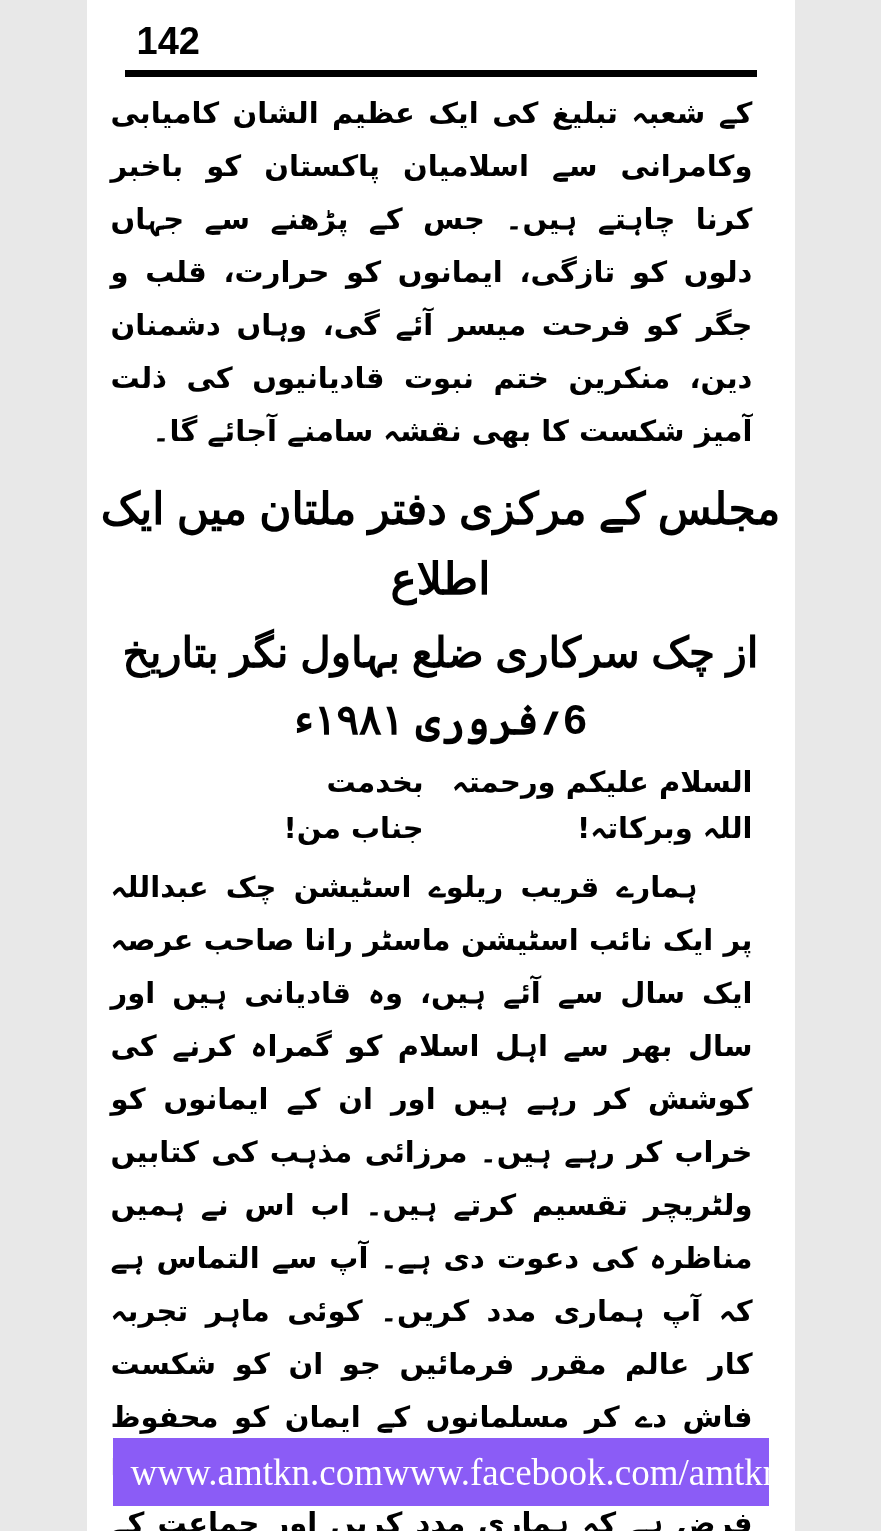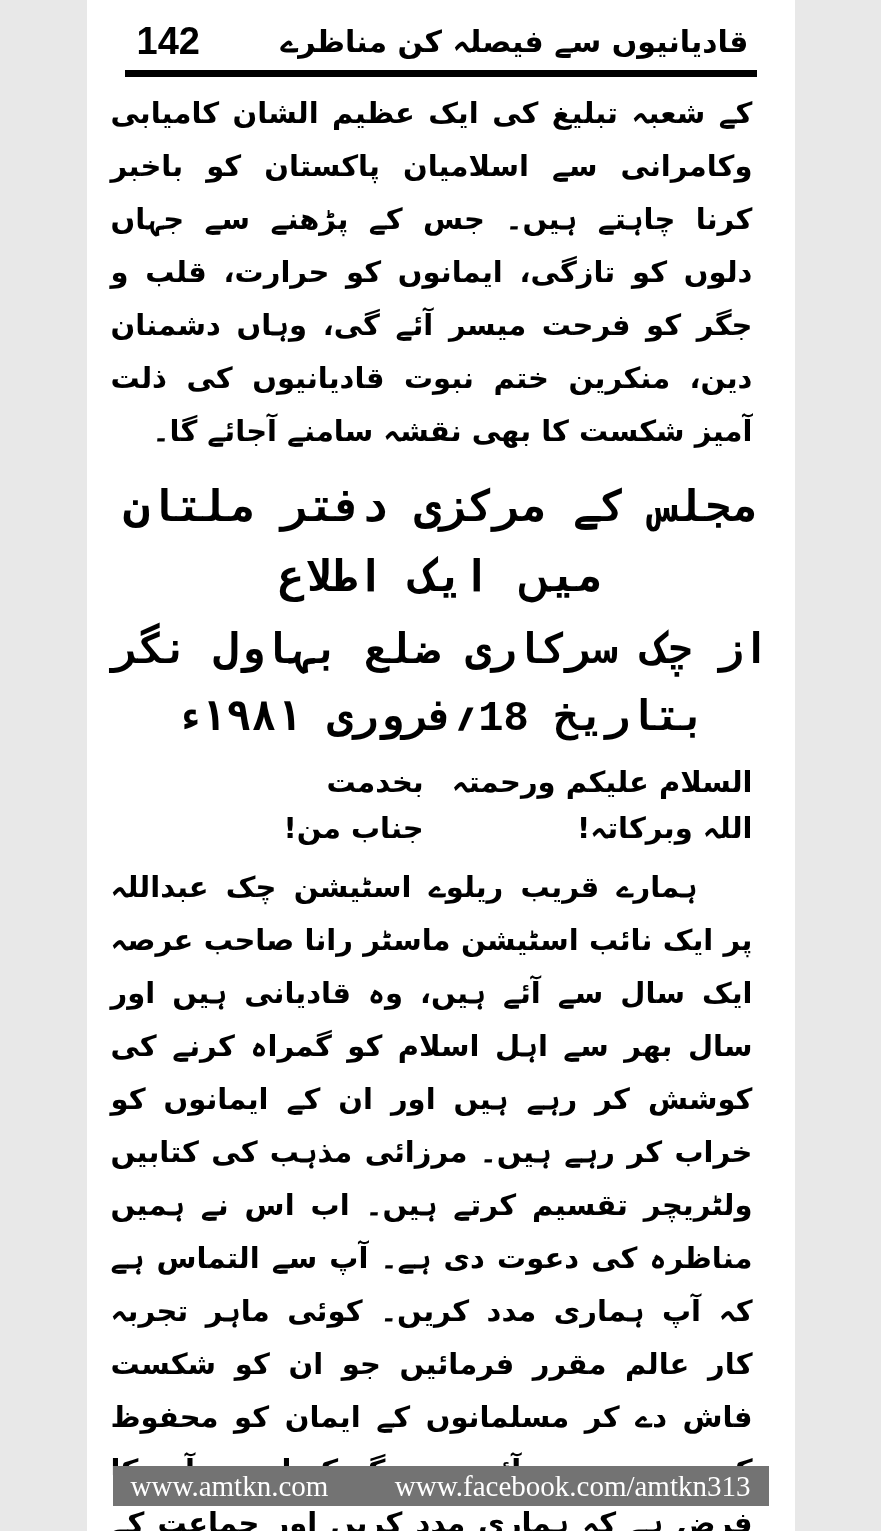--- a/index.html
+++ b/index.html
@@ -42,68 +42,67 @@
     font-weight:bold;
     font-size:29px;
     line-height:53px;
     margin:0;
     padding:10px 42px 0 24px;
   }
   .indent-first{text-indent:55px;}
   .center-heading{
     direction:rtl;
     text-align:center;
-    font-family:Liberation Mono, monospace;
+    font-family:Liberation Sans, sans-serif;
     font-weight:bold;
     margin:0;
   }
   .heading-1{font-size:44px;line-height:1.6;padding-top:16px;}
   .heading-2{font-size:42px;line-height:1.6;padding-top:4px;}
   .salutation{
     direction:rtl;
     display:flex;
     justify-content:space-between;
     padding:6px 42px 0 170px;
     font-family:"DejaVu Sans",sans-serif;
     font-weight:bold;
     font-size:29px;
     line-height:46px;
   }
   .footer-bar{
     position:absolute;
     left:26px;right:26px;bottom:25px;
     height:40px;
-    background:#737373;
+    background:#8b5cf6;
     color:#ffffff;
     display:flex;
     justify-content:space-between;
     align-items:center;
-    padding:0 18px;
+    padding:14px 18px;
     font-family:"Liberation Serif",serif;
-    font-size:29px;
+    font-size:37px;
   }
   .footer-url{direction:ltr;white-space:nowrap;}
 </style>
 </head>
 <body>
 
 <div class="page">
 
   <div class="header">
     <div class="page-number">142</div>
-    <div class="book-title">قادیانیوں سے فیصلہ کن مناظرے</div>
   </div>
 
   <div class="header-rule"></div>
 
   <p class="body-text">کے شعبہ تبلیغ کی ایک عظیم الشان کامیابی وکامرانی سے اسلامیان پاکستان کو باخبر کرنا چاہتے ہیں۔ جس کے پڑھنے سے جہاں دلوں کو تازگی، ایمانوں کو حرارت، قلب و جگر کو فرحت میسر آئے گی، وہاں دشمنان دین، منکرین ختم نبوت قادیانیوں کی ذلت آمیز شکست کا بھی نقشہ سامنے آجائے گا۔</p>
 
   <h2 class="center-heading heading-1">مجلس کے مرکزی دفتر ملتان میں ایک اطلاع</h2>
 
-  <h2 class="center-heading heading-2">از چک سرکاری ضلع بہاول نگر بتاریخ 18؍فروری ۱۹۸۱ء</h2>
+  <h2 class="center-heading heading-2">از چک سرکاری ضلع بہاول نگر بتاریخ 6؍فروری ۱۹۸۱ء</h2>
 
   <div class="salutation">
     <span>السلام علیکم ورحمتہ اللہ وبرکاتہ!</span>
     <span>بخدمت جناب من!</span>
   </div>
 
   <p class="body-text indent-first">ہمارے قریب ریلوے اسٹیشن چک عبداللہ پر ایک نائب اسٹیشن ماسٹر رانا صاحب عرصہ ایک سال سے آئے ہیں، وہ قادیانی ہیں اور سال بھر سے اہل اسلام کو گمراہ کرنے کی کوشش کر رہے ہیں اور ان کے ایمانوں کو خراب کر رہے ہیں۔ مرزائی مذہب کی کتابیں ولٹریچر تقسیم کرتے ہیں۔ اب اس نے ہمیں مناظرہ کی دعوت دی ہے۔ آپ سے التماس ہے کہ آپ ہماری مدد کریں۔ کوئی ماہر تجربہ کار عالم مقرر فرمائیں جو ان کو شکست فاش دے کر مسلمانوں کے ایمان کو محفوظ کرے۔ وہ ہمیں آئے دن تنگ کرتا ہے۔ آپ کا فرض ہے کہ ہماری مدد کریں اور جماعت کے خرچ پر مناظرہ کا انتظام کریں۔ کیونکہ ہم غریب آدمی ہیں۔ ایک آدھ آدمی کے قیام طعام سے زائد خرچ بھی برداشت نہیں کر سکتے۔ جواب ہر حالت میں دیں۔ مہربانی! آپ کا مخلص: چوہدری محمد رانجھا۔</p>
 
   <div class="footer-bar">
     <span class="footer-url">www.amtkn.com</span>

